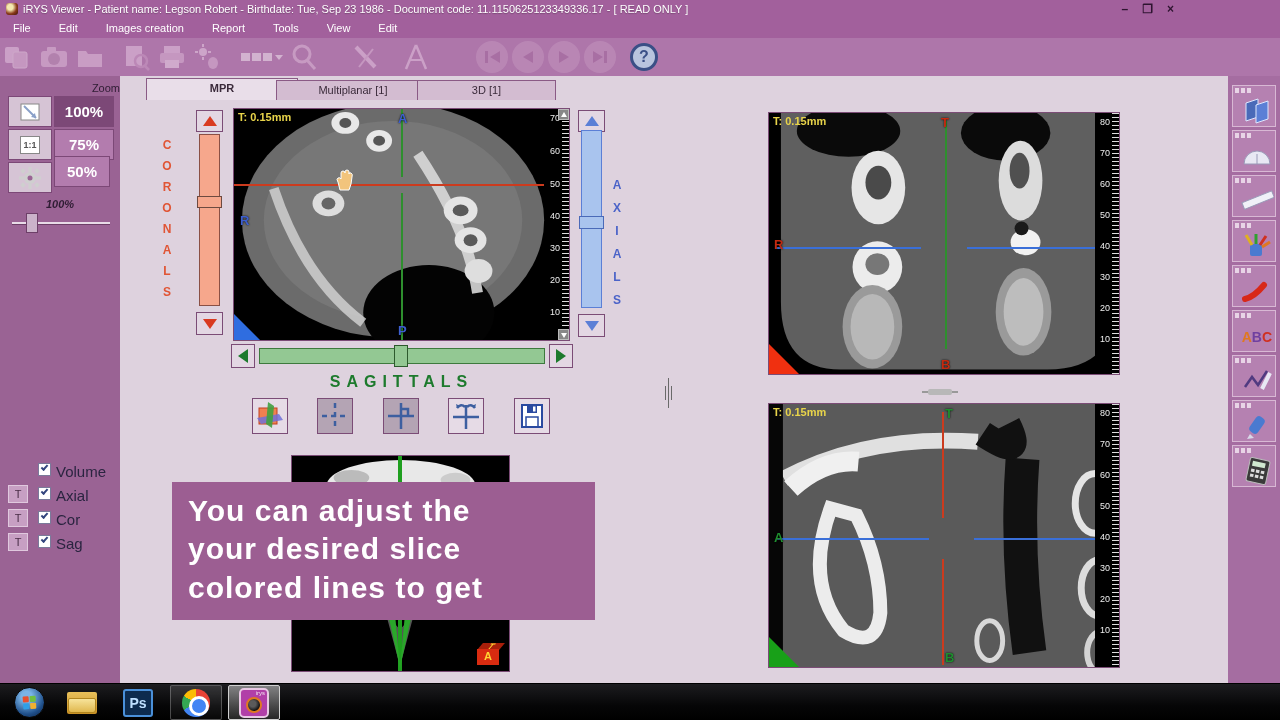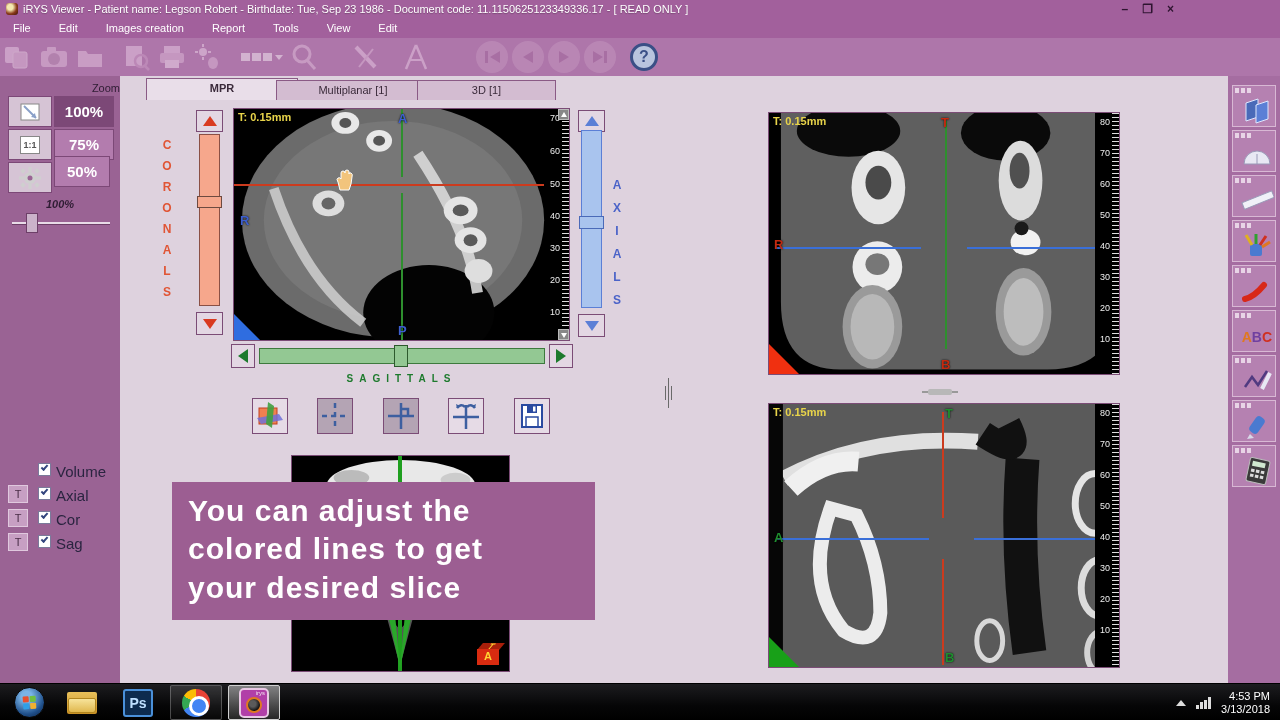--- a/index.html
+++ b/index.html
@@ -357,21 +357,21 @@
   <div class="vlabel" style="left:610px;top:178px;color:#4b63c8;letter-spacing:9px">AXIALS</div>
 
   <div class="sld-btn" style="left:231px;top:344px;width:24px;height:24px">
       <div class="tri-l-grn"></div>
     </div>
   <div class="vtrack" style="left:259px;top:348px;width:286px;height:16px;background:#93c893;border-color:#3d7a3d"></div>
   <div class="thumb" style="left:394px;top:345px;width:14px;height:22px;background:#93c893;border-color:#2d5a2d"></div>
   <div class="sld-btn" style="left:549px;top:344px;width:24px;height:24px">
       <div class="tri-r-grn"></div>
     </div>
-  <div style="position:absolute;left:233px;top:373px;width:337px;text-align:center;color:#1d7a2d;font-weight:bold;font-size:10px;letter-spacing:6px">SAGITTALS</div>
+  <div style="position:absolute;left:233px;top:373px;width:337px;text-align:center;color:#1d7a2d;font-weight:bold;font-size:16px;letter-spacing:6px">SAGITTALS</div>
 
   <div class="mprbtn" style="left:252px">
     <svg viewBox="0 0 34 34">
         <rect x="6" y="9" width="18" height="16" fill="#f08050" stroke="#c04020"></rect>
         <path d="M4 19 L26 15 L30 21 L8 25 Z" fill="#7070d8" opacity=".85"></path>
         <path d="M15 3 L21 7 L19 29 L13 25 Z" fill="#40a040" opacity=".9"></path>
       </svg>
   </div>
   <div class="mprbtn pressed" style="left:317px">
     <svg viewBox="0 0 34 34">
@@ -422,22 +422,22 @@
       <polygon points="121,160 109,214 114,160" fill="#2aa82a"></polygon>
     </svg>
     <div class="cube" style="right:8px;bottom:6px">
       <div class="ctop">T</div>
       <div class="cfront">A</div>
     </div>
   </div>
 
   <div class="callout">
     <div>You can adjust the</div>
+    <div>your desired slice</div>
     <div>colored lines to get</div>
-    <div>your desired slice</div>
   </div>
 
   <div class="vsplit"></div>
   <div class="hsplit"></div>
 
   <div class="view" style="left:768px;top:112px;width:352px;height:263px">
     <svg class="scan" viewBox="0 0 352 263">
       <path d="M0 0 H352 V180 Q352 258 280 258 H72 Q12 258 12 190 V0 Z" fill="#5f5f5f"></path>
       <ellipse cx="80" cy="18" rx="52" ry="26" fill="#0a0a0a"></ellipse>
       <ellipse cx="238" cy="20" rx="45" ry="28" fill="#0a0a0a"></ellipse>
@@ -603,28 +603,15 @@
     </div>
     <div class="tile framed" style="left:170px">
       <div class="chrome-ico"></div>
     </div>
     <div class="tile framed active" style="left:228px">
       <div class="irys-ico">
         <span class="irys-label">irys</span>
         <div class="lens"></div>
       </div>
     </div>
-    <div class="tray">
-      <div class="tray-arrow"></div>
-      <div class="net-ico">
-          <i style="height:4px"></i>
-          <i style="height:7px"></i>
-          <i style="height:9px"></i>
-          <i style="height:12px"></i>
-        </div>
-      <div class="clock">
-        <div>4:53 PM</div>
-        <div>3/13/2018</div>
-      </div>
-    </div>
   </div>
 
 </div>
 
 </body></html>

